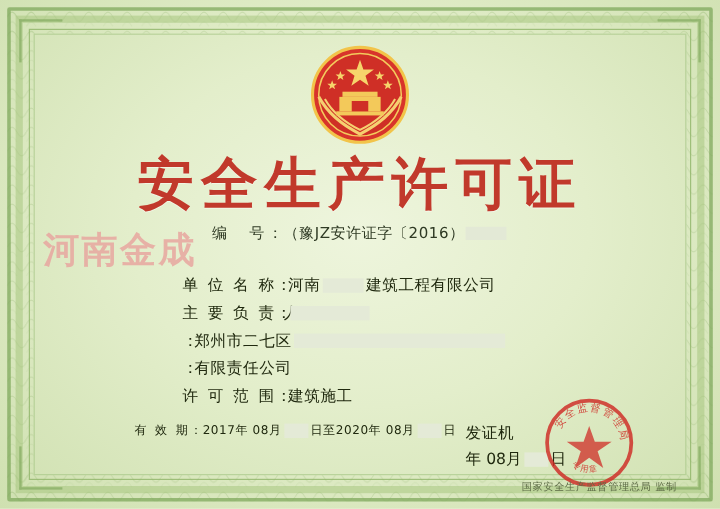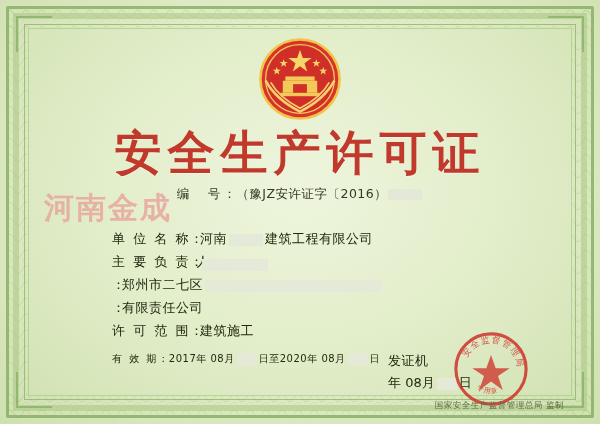--- a/index.html
+++ b/index.html
@@ -94,21 +94,21 @@
     font-size: 47px;
     letter-spacing: 6px;
     color: #c1392b;
     text-shadow: 0 1px 0 rgba(255,255,255,.45);
   }
 
   
   .watermark {
     position: absolute;
     top: 188px;
-    left: 44px;
+    left: 36px;
     font-family: Liberation Mono, monospace;
     font-size: 30px;
     font-weight: bold;
     color: #e8a7a0;
     opacity: .85;
     letter-spacing: 2px;
   }
 
   
   .cert-no {
@@ -133,25 +133,26 @@
 
   
   .fields {
     position: absolute;
     top: 228px;
     left: 112px;
     width: 420px;
   }
   .row {
     display: flex;
-    align-items: flex-end;
+    align-items: center;
     height: 20px;
     margin-bottom: 3px;
     font-size: 13px;
     color: #20290f;
+    margin-left: 40px;
   }
   .row .key {
     width: 78px;
     flex: none;
     letter-spacing: 2px;
     white-space: nowrap;
   }
   .row .colon {
     width: 10px;
     flex: none;

